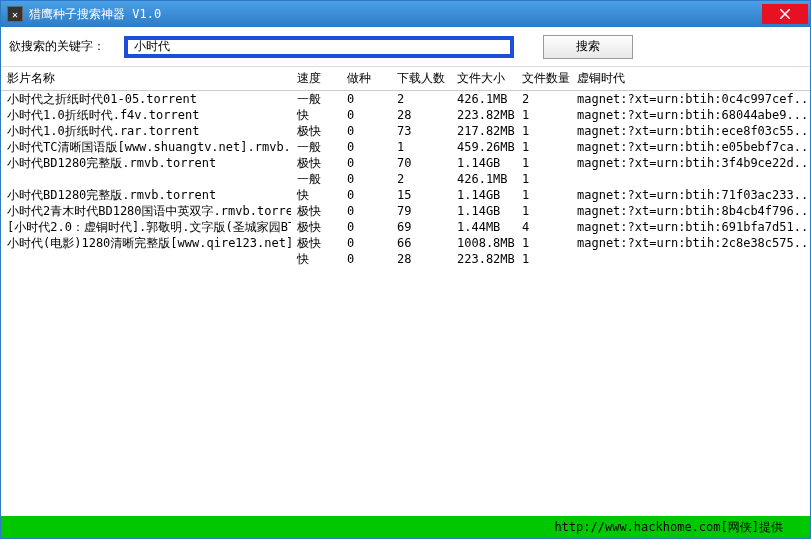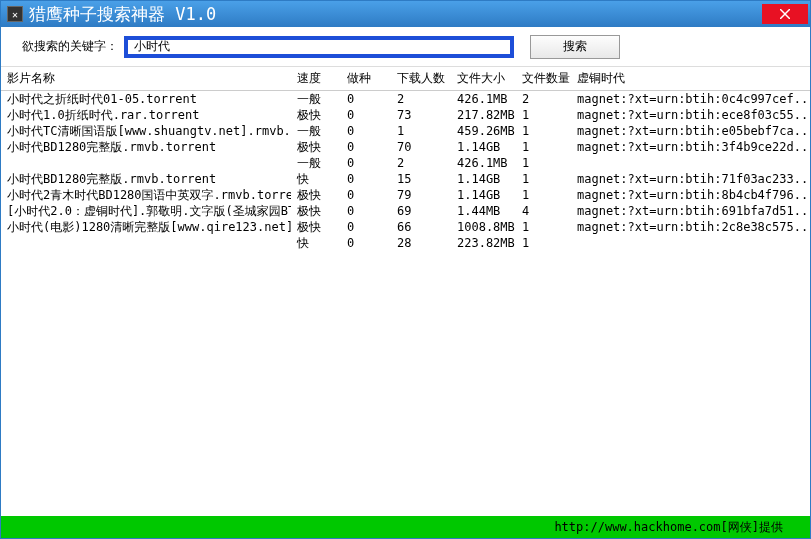--- a/index.html
+++ b/index.html
@@ -1,23 +1,23 @@
 <!DOCTYPE html>
 <html><head>
   <meta charset="utf-8">
   <style>
     * { margin: 0; padding: 0; box-sizing: border-box; }
     body { font-family: "SimSun", "宋体", monospace; font-size: 12px; background: #fff; }
     .window { width: 811px; height: 539px; border: 1px solid #2e7bc4; display: flex; flex-direction: column; background: #fff; }
     .titlebar { height: 26px; background: linear-gradient(#4aa0e8, #2e7bc4); display: flex; align-items: center; color: #fff; padding-left: 6px; }
     .titlebar-icon { width: 16px; height: 16px; background: #333; border: 1px solid #666; margin-right: 6px; display: flex; align-items: center; justify-content: center; font-size: 10px; }
-    .titlebar-title { flex: 1; font-size: 17px; }
+    .titlebar-title { flex: 1; font-size: 12px; }
     .close-btn { width: 46px; height: 20px; background: #e81123; color: #fff; display: flex; align-items: center; justify-content: center; cursor: pointer; margin-right: 2px; }
     .close-btn svg { width: 10px; height: 10px; }
-    .search-bar { height: 40px; display: flex; align-items: center; padding: 8px 21px; gap: 6px; border-bottom: 1px solid #ddd; }
+    .search-bar { height: 40px; display: flex; align-items: center; padding: 8px 8px; gap: 19px; border-bottom: 1px solid #ddd; }
     .search-label { white-space: nowrap; }
     .search-input { flex: 1; max-width: 390px; height: 22px; border: 4px solid #1d4ed8; padding: 2px 6px; font-family: inherit; font-size: 12px; }
     .search-button { width: 90px; height: 24px; margin-left: 10px; background: linear-gradient(#fdfdfd, #e8e8e8); border: 1px solid #999; cursor: pointer; font-family: Liberation Sans, sans-serif; font-size: 12px; }
     .results { flex: 1; overflow: auto; }
     table { width: 100%; border-collapse: collapse; table-layout: fixed; }
     th { text-align: left; padding: 3px 6px; background: #fff; border-bottom: 1px solid #ccc; font-weight: normal; white-space: nowrap; overflow: hidden; margin-left: 24px; }
     td { padding: 1px 6px; white-space: nowrap; overflow: hidden; text-overflow: clip; font-size: 12px; line-height: 14px; }
     .col-name { width: 290px; }
     .col-speed { width: 50px; }
     .col-seed { width: 50px; }
@@ -63,20 +63,29 @@
       </thead>
       <tbody id="rows-body">
           <tr>
             <td>小时代之折纸时代01-05.torrent</td>
             <td>一般</td>
             <td>0</td>
             <td>2</td>
             <td>426.1MB</td>
             <td>2</td>
             <td>magnet:?xt=urn:btih:0c4c997cef...</td>
+          </tr>
+          <tr>
+            <td>小时代1.0折纸时代.f4v.torrent</td>
+            <td>快</td>
+            <td>0</td>
+            <td>28</td>
+            <td>223.82MB</td>
+            <td>1</td>
+            <td>magnet:?xt=urn:btih:68044abe9...</td>
           </tr>
           <tr>
             <td>小时代1.0折纸时代.rar.torrent</td>
             <td>极快</td>
             <td>0</td>
             <td>73</td>
             <td>217.82MB</td>
             <td>1</td>
             <td>magnet:?xt=urn:btih:ece8f03c55...</td>
           </tr>

